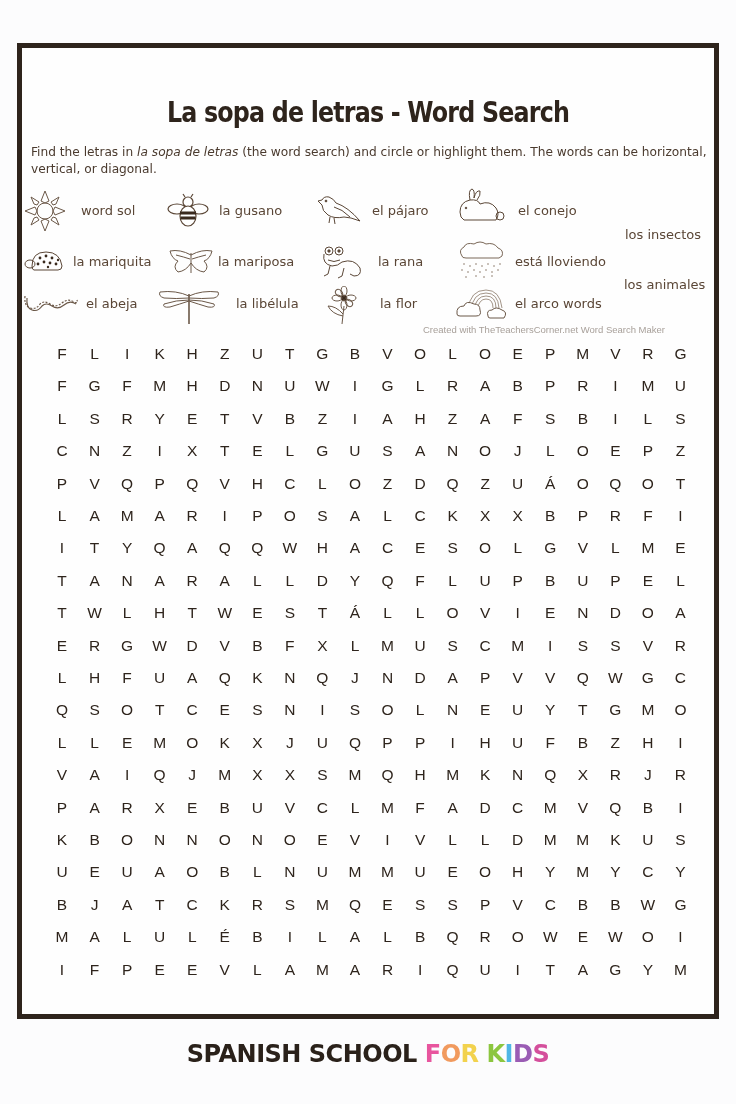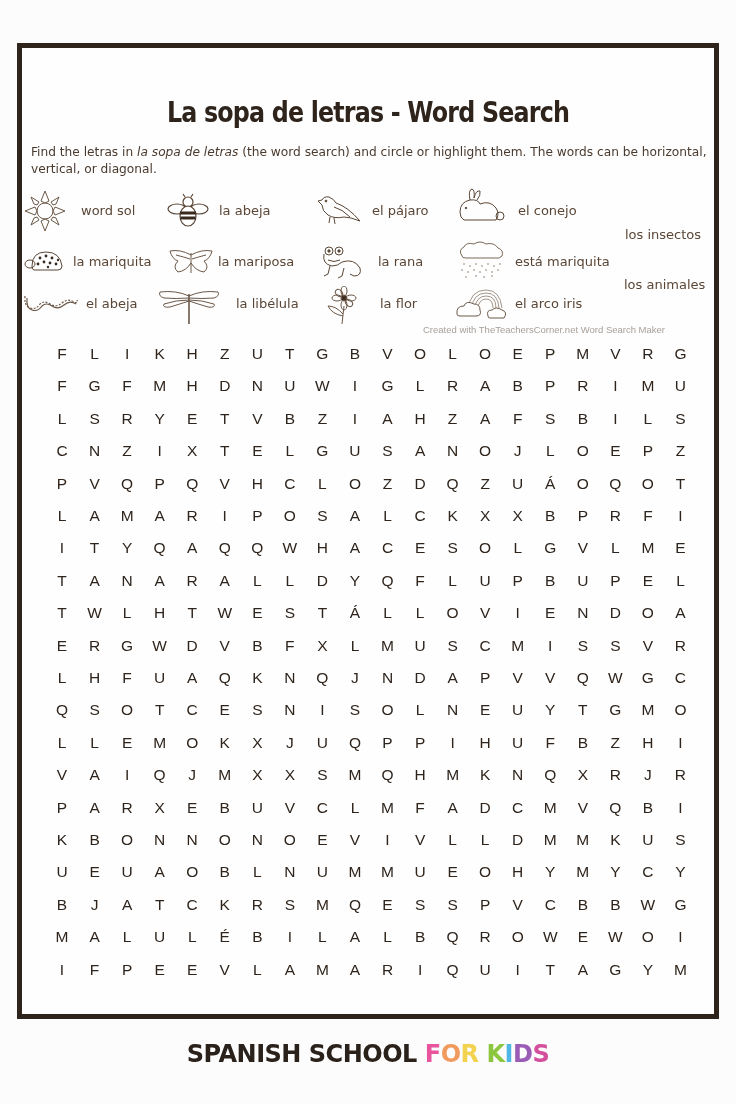--- a/index.html
+++ b/index.html
@@ -66,21 +66,21 @@
   <span class="wb-item" style="left:81px;top:203px">word sol</span>
 
   <svg class="wb-icon" style="left:166px;top:193px" width="44" height="38" viewBox="0 0 44 38" fill="none" stroke="#5a4636" stroke-width="1.2">
     <ellipse cx="11" cy="16" rx="9" ry="5"></ellipse>
     <ellipse cx="33" cy="16" rx="9" ry="5"></ellipse>
     <circle cx="22" cy="9" r="5"></circle>
     <ellipse cx="22" cy="23" rx="8" ry="10" fill="#fff"></ellipse>
     <path d="M14 20 H30 M14.5 25 H29.5" stroke-width="3" stroke="#3a2a1e"></path>
     <path d="M19 4 L17 1 M25 4 L27 1"></path>
   </svg>
-  <span class="wb-item" style="left:219px;top:203px">la abeja</span>
+  <span class="wb-item" style="left:219px;top:203px">la gusano</span>
 
   <svg class="wb-icon" style="left:314px;top:193px" width="48" height="36" viewBox="0 0 48 36" fill="none" stroke="#5a4636" stroke-width="1">
     <path d="M4 8 L8 7 Q10 3 15 4 Q20 6 22 10 Q34 14 46 28 Q36 24 30 24 Q20 26 14 22 Q8 18 8 12 Z"></path>
     <circle cx="12" cy="8" r="0.9" fill="#5a4636"></circle>
     <path d="M20 14 Q28 16 36 24"></path>
     <path d="M16 24 L15 30 M20 25 L21 31"></path>
   </svg>
   <span class="wb-item" style="left:372px;top:203px">el pájaro</span>
 
   <svg class="wb-icon" style="left:456px;top:188px" width="50" height="38" viewBox="0 0 50 38" fill="none" stroke="#5a4636" stroke-width="1">
@@ -145,21 +145,21 @@
         <circle cx="24" cy="32" r="0.8"></circle>
         <circle cx="30" cy="30" r="0.8"></circle>
         <circle cx="36" cy="32" r="0.8"></circle>
         <circle cx="42" cy="30" r="0.8"></circle>
       <circle cx="10" cy="37" r="0.8"></circle>
         <circle cx="20" cy="36" r="0.8"></circle>
         <circle cx="28" cy="37" r="0.8"></circle>
         <circle cx="36" cy="36" r="0.8"></circle>
     </g>
   </svg>
-  <span class="wb-item" style="left:515px;top:254px">está mariquita</span>
+  <span class="wb-item" style="left:515px;top:254px">está lloviendo</span>
 
   <span class="wb-item" style="left:624px;top:277px">los animales</span>
 
   <svg class="wb-icon" style="left:22px;top:292px" width="58" height="22" viewBox="0 0 58 22" fill="none" stroke="#6b5848" stroke-width="1.2">
     <path d="M3 4 Q2 14 8 16 Q14 18 18 12 Q22 8 28 12 Q34 16 40 11 Q46 6 52 10 Q56 12 55 8" stroke-dasharray="2 1.5"></path>
     <path d="M5 6 Q4 16 10 18 Q16 20 20 14 Q24 10 30 14 Q36 18 42 13 Q48 8 54 12"></path>
   </svg>
   <span class="wb-item" style="left:86px;top:296px">el abeja</span>
 
   <svg class="wb-icon" style="left:156px;top:288px" width="66" height="38" viewBox="0 0 66 38" fill="none" stroke="#6b5848" stroke-width="1">
@@ -185,21 +185,21 @@
   <span class="wb-item" style="left:380px;top:296px">la flor</span>
 
   <svg class="wb-icon" style="left:454px;top:286px" width="54" height="36" viewBox="0 0 54 36" fill="none" stroke="#8a7868" stroke-width="0.8">
     <path d="M14 24 Q16 4 32 4 Q46 4 48 22"></path>
     <path d="M17 24 Q19 7 32 7 Q44 7 45 22"></path>
     <path d="M20 24 Q22 10 32 10 Q42 10 42 22"></path>
     <path d="M23 24 Q25 13 32 13 Q39 13 39 22"></path>
     <path d="M3 28 Q2 20 10 20 Q12 14 20 18 Q26 18 26 24 Q28 30 22 30 L6 30 Q3 30 3 28 Z" fill="#fff" stroke="#6b5848" stroke-width="1"></path>
     <path d="M34 30 Q32 24 38 24 Q42 20 48 24 Q54 26 50 32 L36 32 Q34 32 34 30 Z" fill="#fff" stroke="#6b5848" stroke-width="1"></path>
   </svg>
-  <span class="wb-item" style="left:515px;top:296px">el arco iris</span>
+  <span class="wb-item" style="left:515px;top:296px">el arco words</span>
 </div>
 
 <div class="credit">Created with TheTeachersCorner.net Word Search Maker</div>
 
 <div class="grid" id="grid">
     <div class="cell" style="left: 62px; top: 354px;">F</div>
     <div class="cell" style="left: 94.55px; top: 354px;">L</div>
     <div class="cell" style="left: 127.1px; top: 354px;">I</div>
     <div class="cell" style="left: 159.65px; top: 354px;">K</div>
     <div class="cell" style="left: 192.2px; top: 354px;">H</div>

